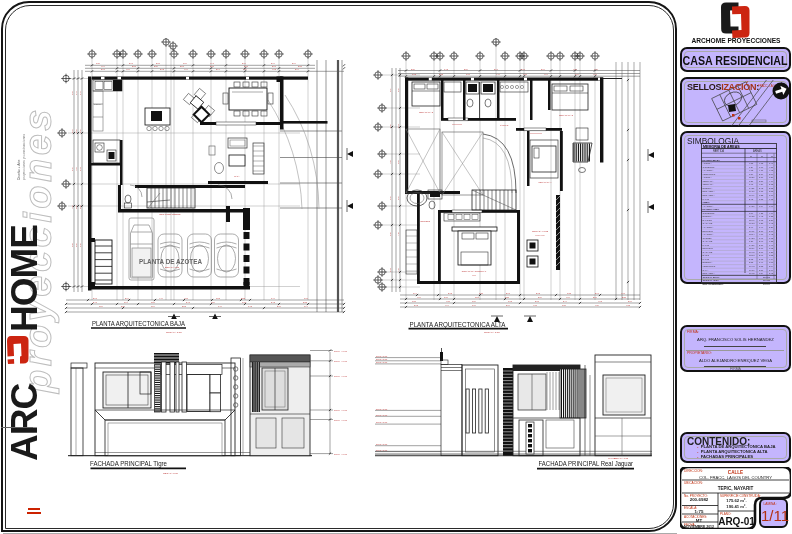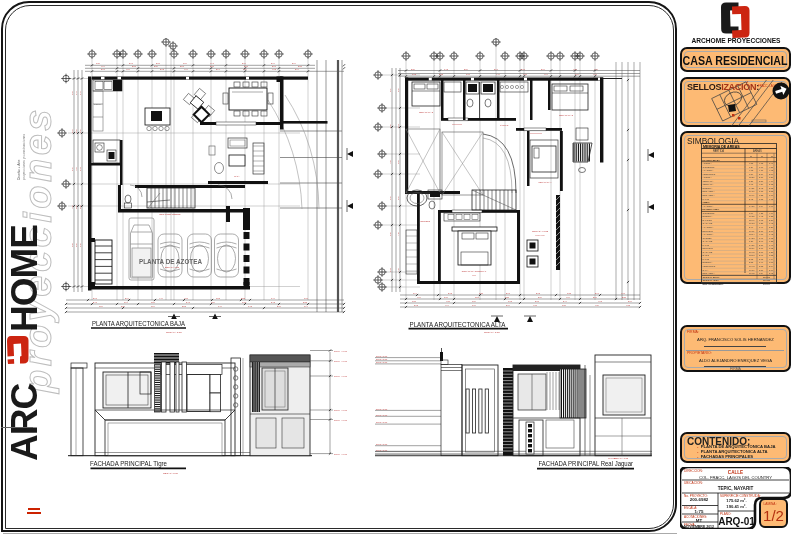--- a/index.html
+++ b/index.html
@@ -1,21 +1,21 @@
 <!DOCTYPE html>
 <html><head>
 <meta charset="utf-8">
 <style>
   * { margin:0; padding:0; box-sizing:border-box; }
   html,body { width:792px; height:534px; background:#fff; font-family:"Liberation Sans", sans-serif; overflow:hidden; }
   #page { position:relative; width:792px; height:534px; background:#fff; }
   .abs { position:absolute; }
   #frame { left:1px; top:1px; width:676px; height:531px; border:2.5px solid #151515; border-radius:28px 28px 28px 0; }
   #frame-inner { left:4.5px; top:4.5px; width:669px; height:524px; border:1.2px solid #2a2a2a; border-radius:25px 25px 25px 0; }
-  .sbox { border:2.5px solid #111; border-radius:7px; background:#fdba74; }
+  .sbox { border:2.5px solid #111; border-radius:7px; background:#c4b5fd; }
   .sbox .inner { position:absolute; left:2px; top:2px; right:2px; bottom:2px; border:1px solid #aaa; border-radius:4px; }
   .red { color:#c03010; }
   .nw { white-space:nowrap; }
 </style>
 </head>
 <body>
 <div id="page">
   <div class="abs" id="frame"></div>
   <div class="abs" id="frame-inner"></div>
 
@@ -311,21 +311,21 @@
     <div class="abs red nw" style="left:4px; top:55.5px; font-size:3.1px;">FECHA:</div>
     <div class="abs nw" style="left:0; top:57.5px; width:38px; text-align:center; font-size:3.5px; font-weight:bold; color:#222;">NOVIEMBRE 2012</div>
     <div class="abs red nw" style="left:40px; top:26.5px; font-size:3.1px;">SUPERFICIE CONSTRUIDA:</div>
     <div class="abs nw" style="left:38px; top:31px; width:37px; text-align:center; font-size:4.2px; font-weight:bold; color:#222;">175.62 m².</div>
     <div class="abs nw" style="left:38px; top:37px; width:37px; text-align:center; font-size:4.2px; font-weight:bold; color:#222;">190.41 m².</div>
     <div class="abs red nw" style="left:40px; top:44.5px; font-size:3.1px;">PLANO:</div>
     <div class="abs nw" style="left:38px; top:48.5px; width:37px; text-align:center; font-size:10px; font-weight:bold; color:#111;">ARQ-01</div>
   </div>
   <div class="abs sbox" style="left:759px; top:498px; width:29px; height:30px; border-radius:6px;">
     <div class="abs red nw" style="left:2.5px; top:2px; font-size:3.2px;">LAMINA :</div>
-    <div class="abs nw" style="left:0; top:6.5px; width:100%; text-align:center; font-size:15px; color:#b3300f;">1/2</div>
+    <div class="abs nw" style="left:0; top:6.5px; width:100%; text-align:center; font-size:15px; color:#b3300f;">1/11</div>
   </div>
 
   <div class="abs" style="left:3px; top:532.5px; width:674px; height:1.5px; background:#aaa;"></div>
   <div class="abs" style="left:1px; top:426.5px; width:32px; height:1px; background:#666;"></div>
   <svg class="abs" style="left:55px; top:38px;" width="300" height="305" viewBox="0 0 300 305">
       <line x1="37" y1="20" x2="37" y2="262" stroke="#999" stroke-width="0.45"></line>
       <circle cx="37" cy="16" r="3.2" fill="none" stroke="#222" stroke-width="0.7"></circle>
       <line x1="32.199999999999996" y1="16" x2="41.800000000000004" y2="16" stroke="#222" stroke-width="0.7"></line>
       <line x1="37" y1="11.200000000000001" x2="37" y2="20.8" stroke="#222" stroke-width="0.7"></line>
       <line x1="62" y1="20" x2="62" y2="262" stroke="#999" stroke-width="0.45"></line>

